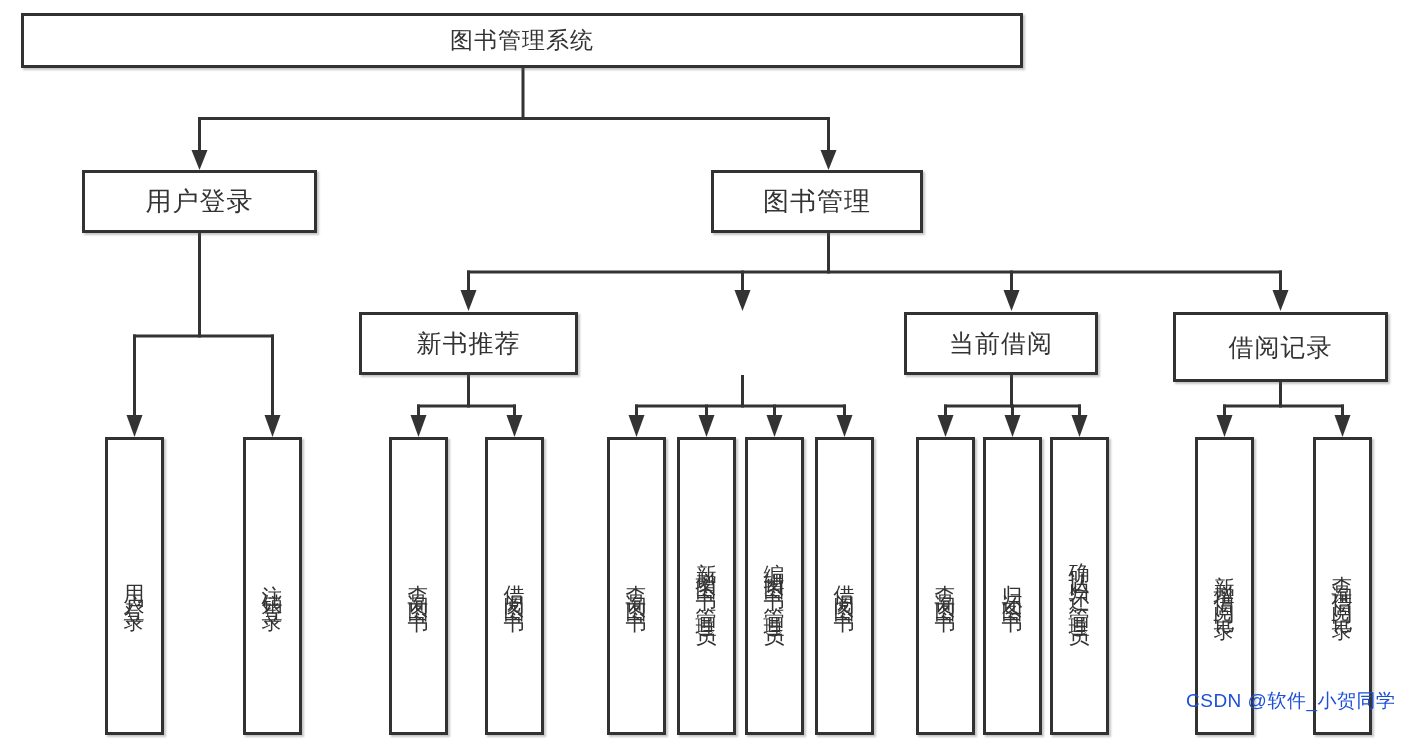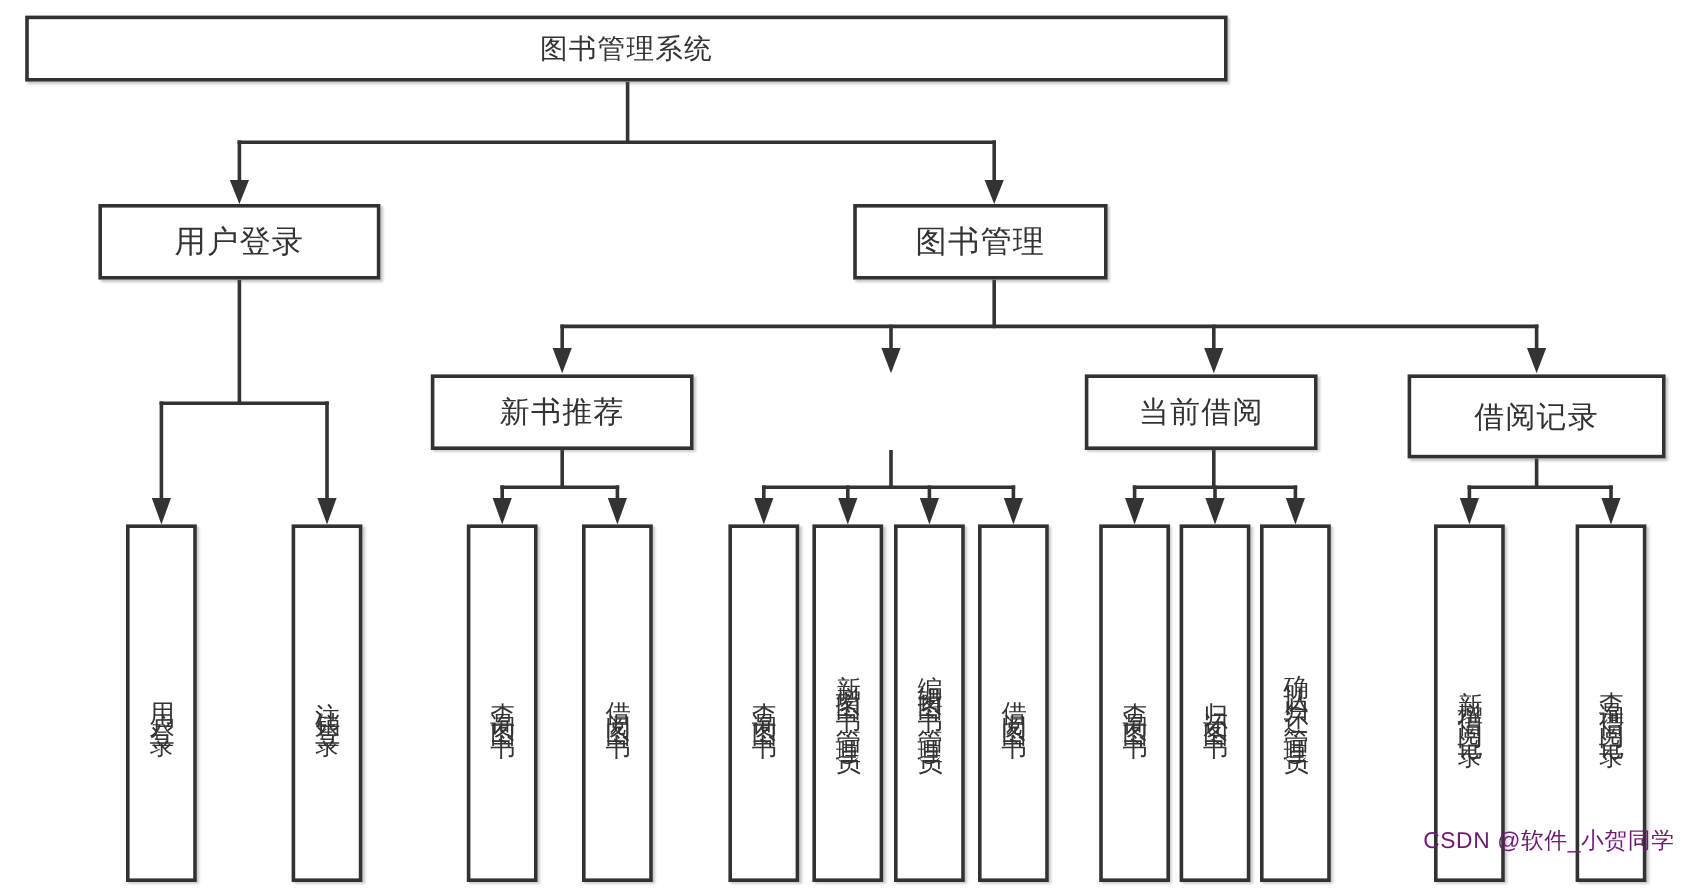--- a/index.html
+++ b/index.html
@@ -16,21 +16,21 @@
   .node span{white-space:nowrap;color:#333;}
   .root-label{font-size:23px;letter-spacing:1px;}
   .l2-label{font-size:26px;letter-spacing:1px;}
   .l3-label{font-size:25px;letter-spacing:1px;}
   .leaf{top:437px;width:59px;height:298px;}
   .vtext{
     writing-mode:vertical-rl;text-orientation:mixed;
     font-size:21px;letter-spacing:9px;line-height:1;
   }
   .watermark{
-    position:absolute;left:1186px;top:688px;font-size:19px;color:#701a75;
+    position:absolute;left:1186px;top:688px;font-size:19px;color:#1d4ed8;
     letter-spacing:0.5px;white-space:nowrap;
   }
 </style>
 </head>
 <body>
 
 <div class="stage">
 
   <svg class="wires" width="1405" height="747" viewBox="0 0 1405 747" aria-hidden="true">
     <g stroke="#333333" stroke-width="3" fill="none">

